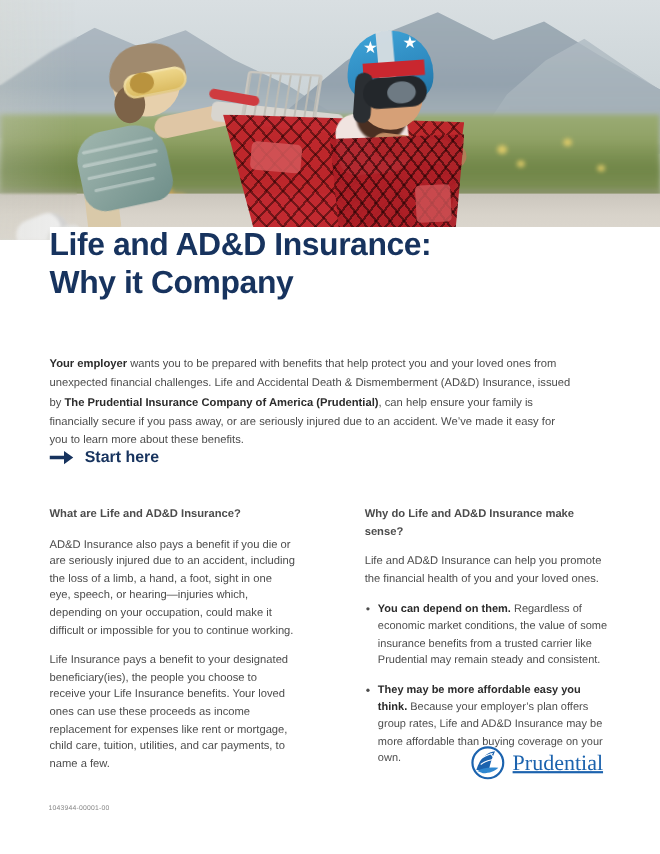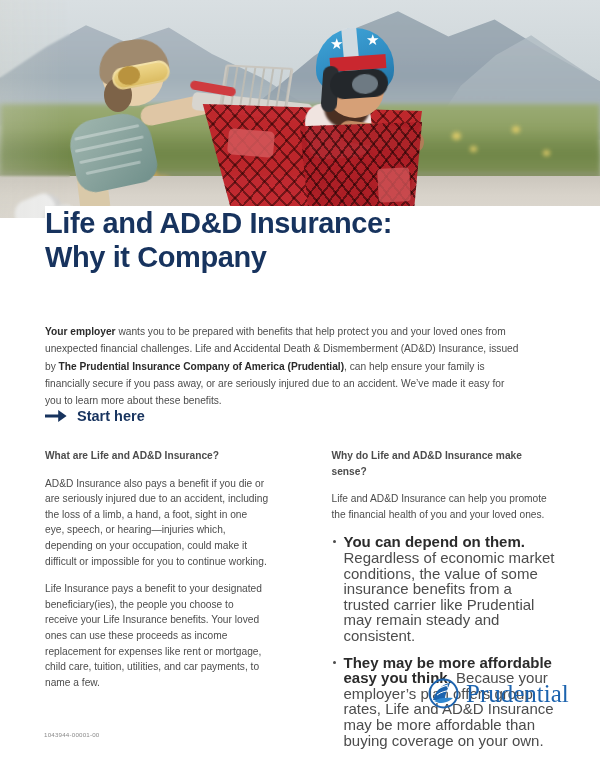--- a/index.html
+++ b/index.html
@@ -432,21 +432,21 @@
     color: #17335e;
     font-weight: bold;
     font-size: 14.5px;
     line-height: 16px;
   }
 
   
   .cols {
     position: absolute;
     left: 45px;
-    top: 448px;
+    top: 460px;
     width: 510px;
     display: flex;
     gap: 63px;
   }
   .col { width: 232px; }
   .col-head {
     color: #2b2b2b;
     font-weight: bold;
     font-size: 10.2px;
     line-height: 15px;
@@ -462,21 +462,21 @@
   .bullets {
     margin: 0;
     padding: 0;
     list-style: none;
   }
   .bullets li {
     position: relative;
     padding-left: 12px;
     margin-bottom: 11px;
     color: #4c4c4c;
-    font-size: 15px;
+    font-size: 10px;
     line-height: 15.6px;
   }
   .bullets li:last-child { margin-bottom: 0; }
   .bullets li .dot {
     position: absolute;
     left: 1px;
     top: 6px;
     width: 3px;
     height: 3px;
     border-radius: 50%;
@@ -490,24 +490,25 @@
     left: 428px;
     top: 678px;
     display: flex;
     align-items: center;
     gap: 7px;
   }
   .logo-mark { display: block; width: 31px; height: 31px; }
   .logo-word {
     color: #1c63ae;
     font-family: "Liberation Serif", serif;
-    font-size: 25px;
+    font-size: 20px;
     line-height: 26px;
     font-weight: normal;
     letter-spacing: 0px;
+    text-decoration: underline;
   }
 
   
   .footer-code {
     position: absolute;
     left: 44px;
     top: 730px;
     color: #8a8a8a;
     font-size: 6.2px;
     letter-spacing: .2px;

